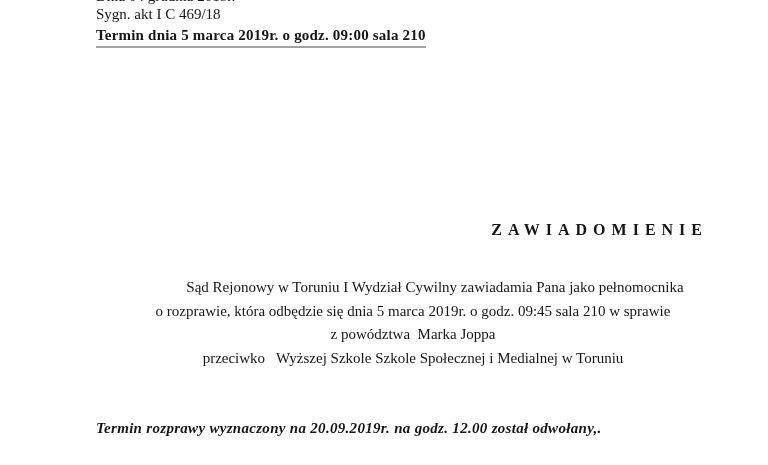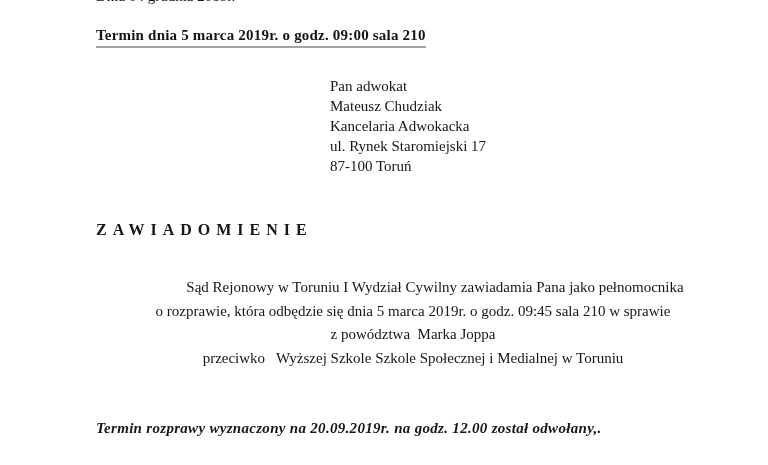--- a/index.html
+++ b/index.html
@@ -33,21 +33,21 @@
     left: 330px; top: 76px;
     font-size: 15px;
     line-height: 20px;
   }
   .recipient div { white-space: pre; }
 
   .doc-title {
     position: absolute;
     left: 96px; top: 221px;
     width: 612px;
-    text-align: left;
+    text-align: right;
     font-weight: bold;
     font-size: 16px;
     letter-spacing: 6px;
   }
 
   .body-par {
     position: absolute;
     left: 93px; top: 276px;
     width: 640px;
     font-size: 15px;
@@ -64,30 +64,24 @@
     letter-spacing: 0.3px;
   }
 </style>
 </head>
 <body>
 
 <div class="page">
 
   <div class="line date-clipped">Dnia 04 grudnia 2018r.</div>
 
+  <div class="line case-number">Sygn. akt I C 469/18</div>
 
   <div class="line hearing-term">Termin dnia 5 marca 2019r. o godz. 09:00 sala 210</div>
 
-  <div class="recipient">
-    <div>Pan adwokat</div>
-    <div>Mateusz Chudziak</div>
-    <div>Kancelaria Adwokacka</div>
-    <div>ul. Rynek Staromiejski 17</div>
-    <div>87-100 Toruń</div>
-  </div>
 
   <div class="doc-title">ZAWIADOMIENIE</div>
 
   <div class="body-par">
     <div class="indent">Sąd Rejonowy w Toruniu I Wydział Cywilny zawiadamia Pana jako pełnomocnika</div>
     <div>o rozprawie, która odbędzie się dnia 5 marca 2019r. o godz. 09:45 sala 210 w sprawie</div>
     <div>z powództwa  Marka Joppa</div>
     <div>przeciwko   Wyższej Szkole Szkole Społecznej i Medialnej w Toruniu</div>
   </div>
 

